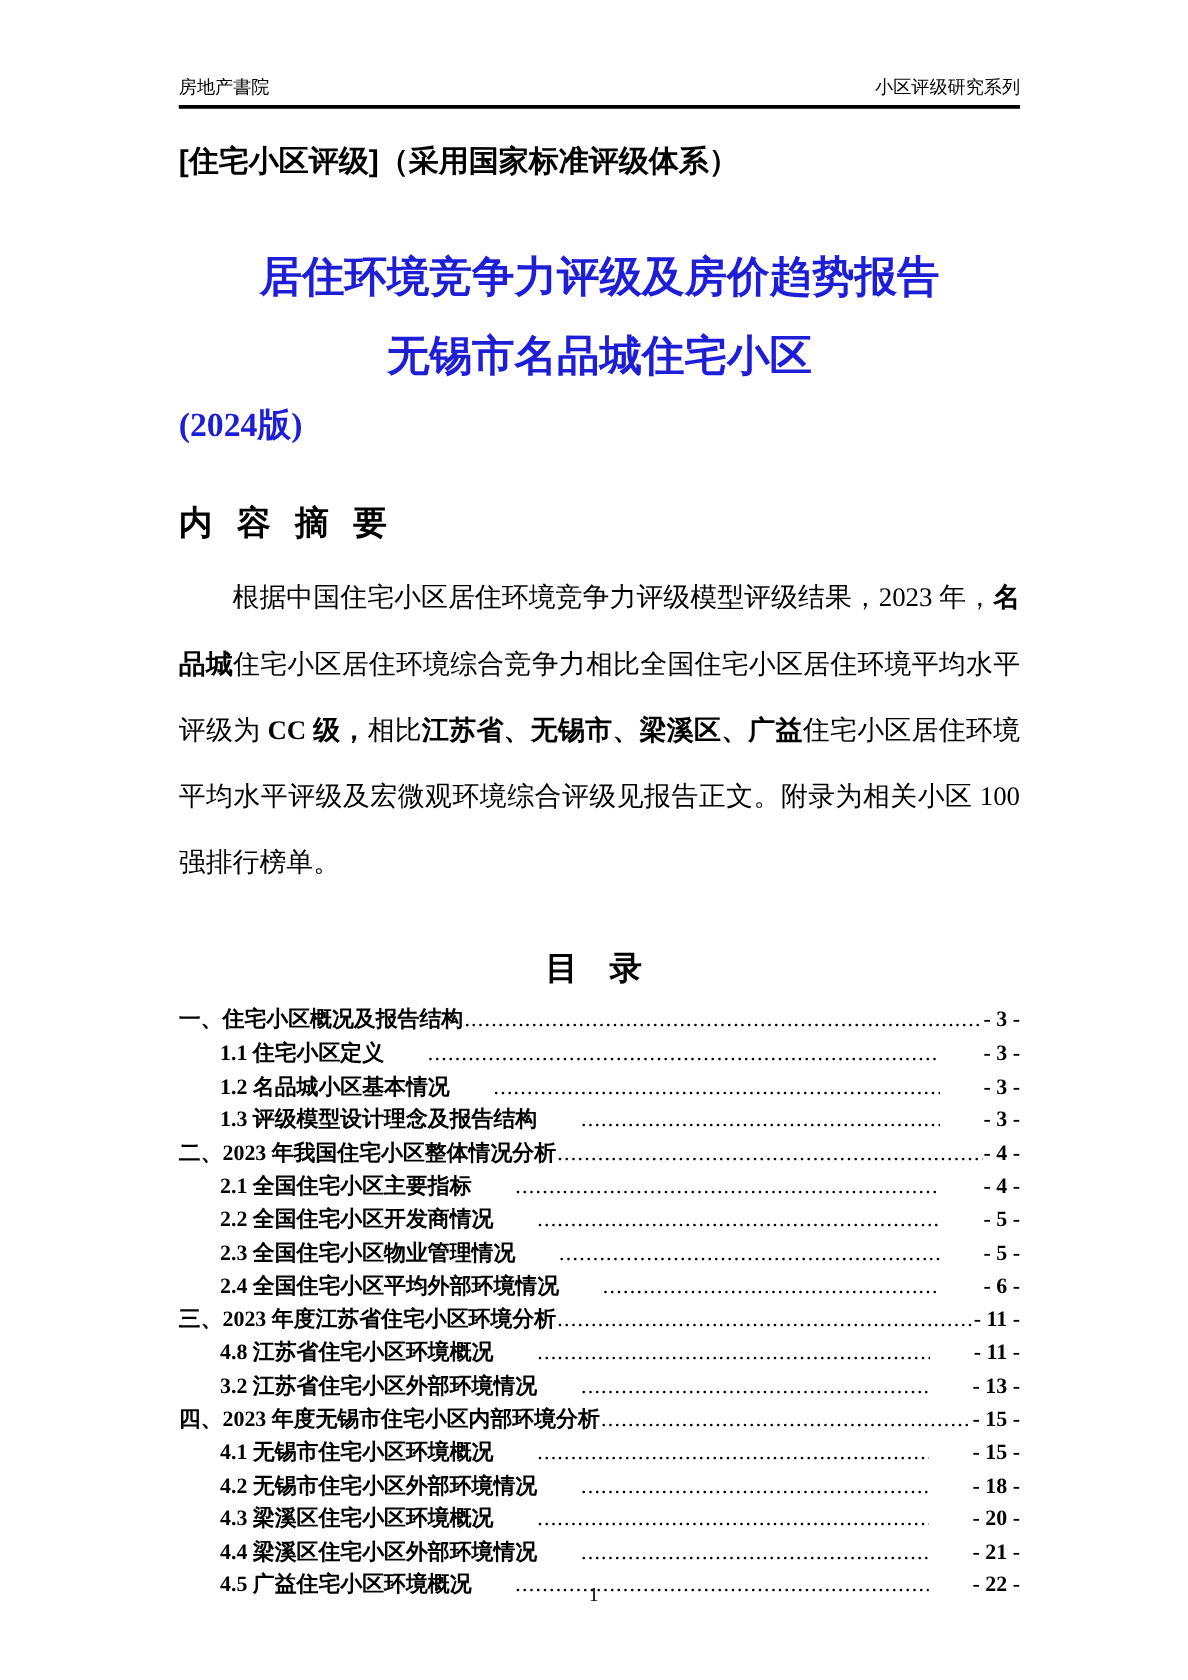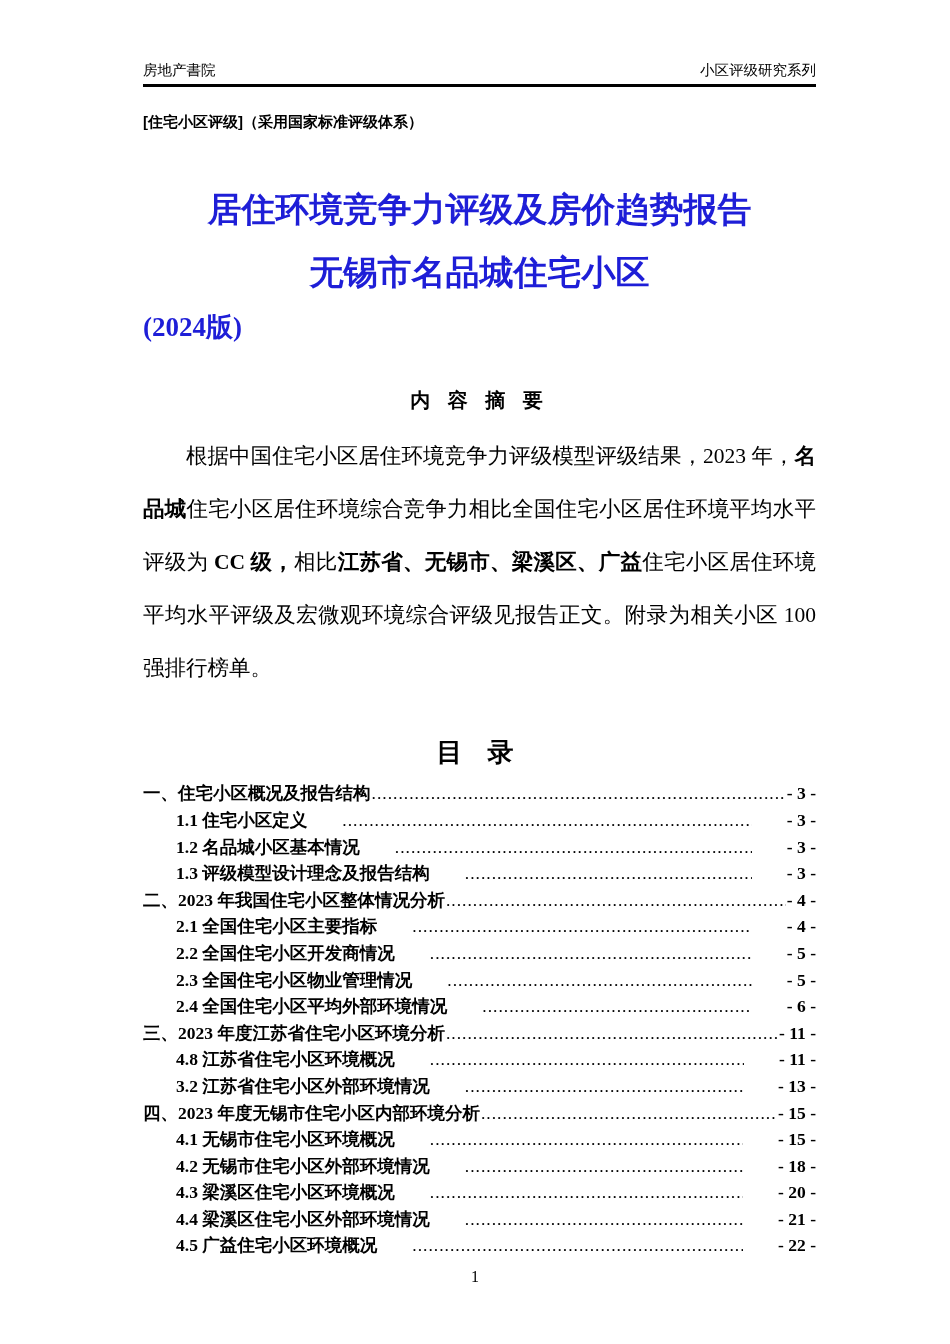--- a/index.html
+++ b/index.html
@@ -20,42 +20,41 @@
     display: flex; justify-content: space-between; align-items: flex-end;
     font-family: "Liberation Sans", "DejaVu Sans", sans-serif;
     font-size: 14.5px; line-height: 1.2;
     padding-bottom: 5px;
   }
   .header-rule { height: 3px; background: #000; }
   
   .classification {
     margin-top: 26px;
     font-family: "Liberation Sans", "DejaVu Sans", sans-serif;
-    font-weight: bold; font-size: 15px;
+    font-weight: bold; font-size: 24px;
   }
   
   .title {
     margin: 46px 0 0 0;
     text-align: center;
     font-weight: bold;
     font-size: 34px; line-height: 63px;
     color: var(--title-blue);
   }
   .edition {
     margin-top: 5px;
     text-align: left;
     font-weight: bold; font-size: 27px;
     color: var(--title-blue);
   }
   
   .summary-heading {
     margin: 42px 0 16px 0;
-    text-align: center;
-    font-family: "Liberation Sans", "DejaVu Sans", sans-serif;
-    font-weight: bold; font-size: 20px; letter-spacing: 6px;
+    font-family: "Liberation Sans", "DejaVu Sans", sans-serif;
+    font-weight: bold; font-size: 27px; letter-spacing: 6px;
   }
   .summary-text {
     margin: 14px 0 0 0;
     font-size: 21.5px; line-height: 53px;
     text-align: justify; text-indent: 2em;
   }
   .summary-text .b { font-weight: bold; }
   
   .toc-heading {
     margin: 40px 0 0 0;

